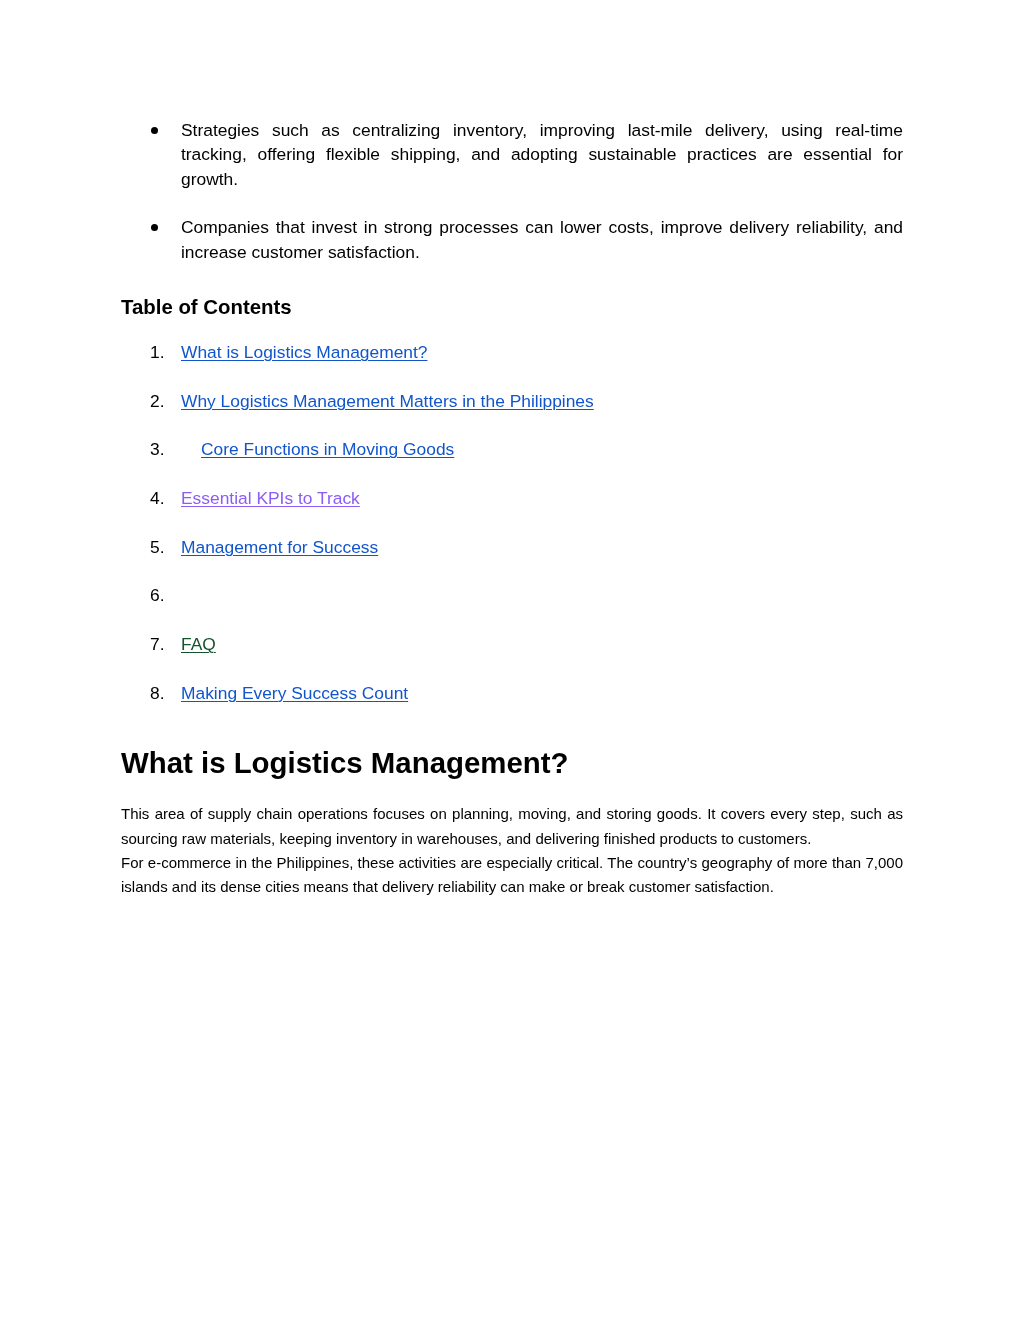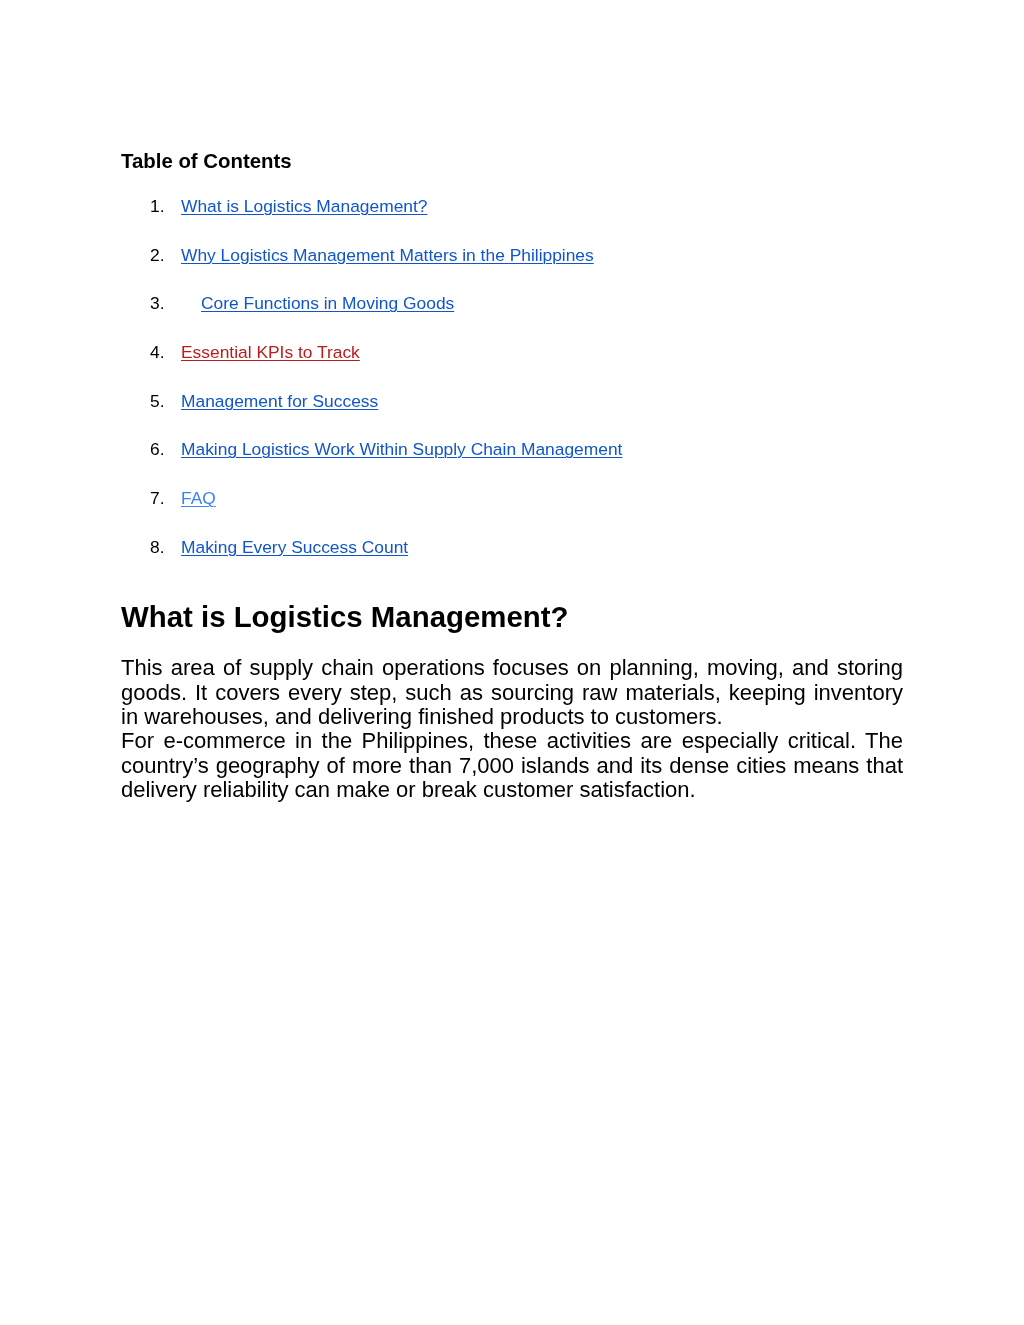--- a/index.html
+++ b/index.html
@@ -15,21 +15,21 @@
       font-family: "Liberation Sans", sans-serif;
       color: #000000;
     }
     .page {
       position: absolute;
       left: 121px;
       top: 118px;
       width: 782px;
     }
     .para {
-      font-size: 22px;
+      font-size: 15px;
       line-height: 24.4px;
       text-align: justify;
       margin: 0;
     }
     
     .bullets {
       list-style: none;
       margin: 0;
       padding: 0;
     }
@@ -94,52 +94,59 @@
     }
     .section-p1 { margin-top: 21px; }
     .section-p2 { }
   </style>
 </head>
 <body>
 
 <div class="page">
 
   <ul class="bullets">
+    <li class="bullet-item">
+      <span class="bullet-dot"></span>
+      <span class="bullet-text">Strategies such as centralizing inventory, improving last-mile delivery, using real-time tracking, offering flexible shipping, and adopting sustainable practices are essential for growth.</span>
+    </li>
+    <li class="bullet-item">
+      <span class="bullet-dot"></span>
+      <span class="bullet-text">Companies that invest in strong processes can lower costs, improve delivery reliability, and increase customer satisfaction.</span>
+    </li>
   </ul>
 
   <h2 class="toc-heading">Table of Contents</h2>
 
   <ol class="toc-list">
     <li class="toc-item">
       <span class="toc-num">1.</span>
       <a class="toc-link" style="color: rgb(17, 85, 204);">What is Logistics Management?</a>
     </li>
     <li class="toc-item">
       <span class="toc-num">2.</span>
       <a class="toc-link" style="color: rgb(17, 85, 204);">Why Logistics Management Matters in the Philippines</a>
     </li>
     <li class="toc-item">
       <span class="toc-num">3.</span>
       <a class="toc-link" style="color: rgb(17, 85, 204); margin-left: 20px;">Core Functions in Moving Goods</a>
     </li>
     <li class="toc-item">
       <span class="toc-num">4.</span>
-      <a class="toc-link" style="color: #b91c1c;">Essential KPIs to Track</a>
+      <a class="toc-link" style="color: #8b5cf6;">Essential KPIs to Track</a>
     </li>
     <li class="toc-item">
       <span class="toc-num">5.</span>
       <a class="toc-link" style="color: rgb(17, 85, 204);">Management for Success</a>
     </li>
     <li class="toc-item">
       <span class="toc-num">6.</span>
-      <a class="toc-link" style="color: rgb(17, 85, 204);">Making Logistics Work Within Supply Chain Management</a>
     </li>
     <li class="toc-item">
       <span class="toc-num">7.</span>
-      <a class="toc-link" style="color: #3b82f6;">FAQ</a>
+      <a class="toc-link" style="color: #14532d;">FAQ</a>
     </li>
     <li class="toc-item">
       <span class="toc-num">8.</span>
       <a class="toc-link" style="color: rgb(17, 85, 204);">Making Every Success Count</a>
     </li>
   </ol>
 
   <h1 class="section-heading">What is Logistics Management?</h1>
 
   <p class="para section-p1">This area of supply chain operations focuses on planning, moving, and storing goods. It covers every step, such as sourcing raw materials, keeping inventory in warehouses, and delivering finished products to customers.</p>

